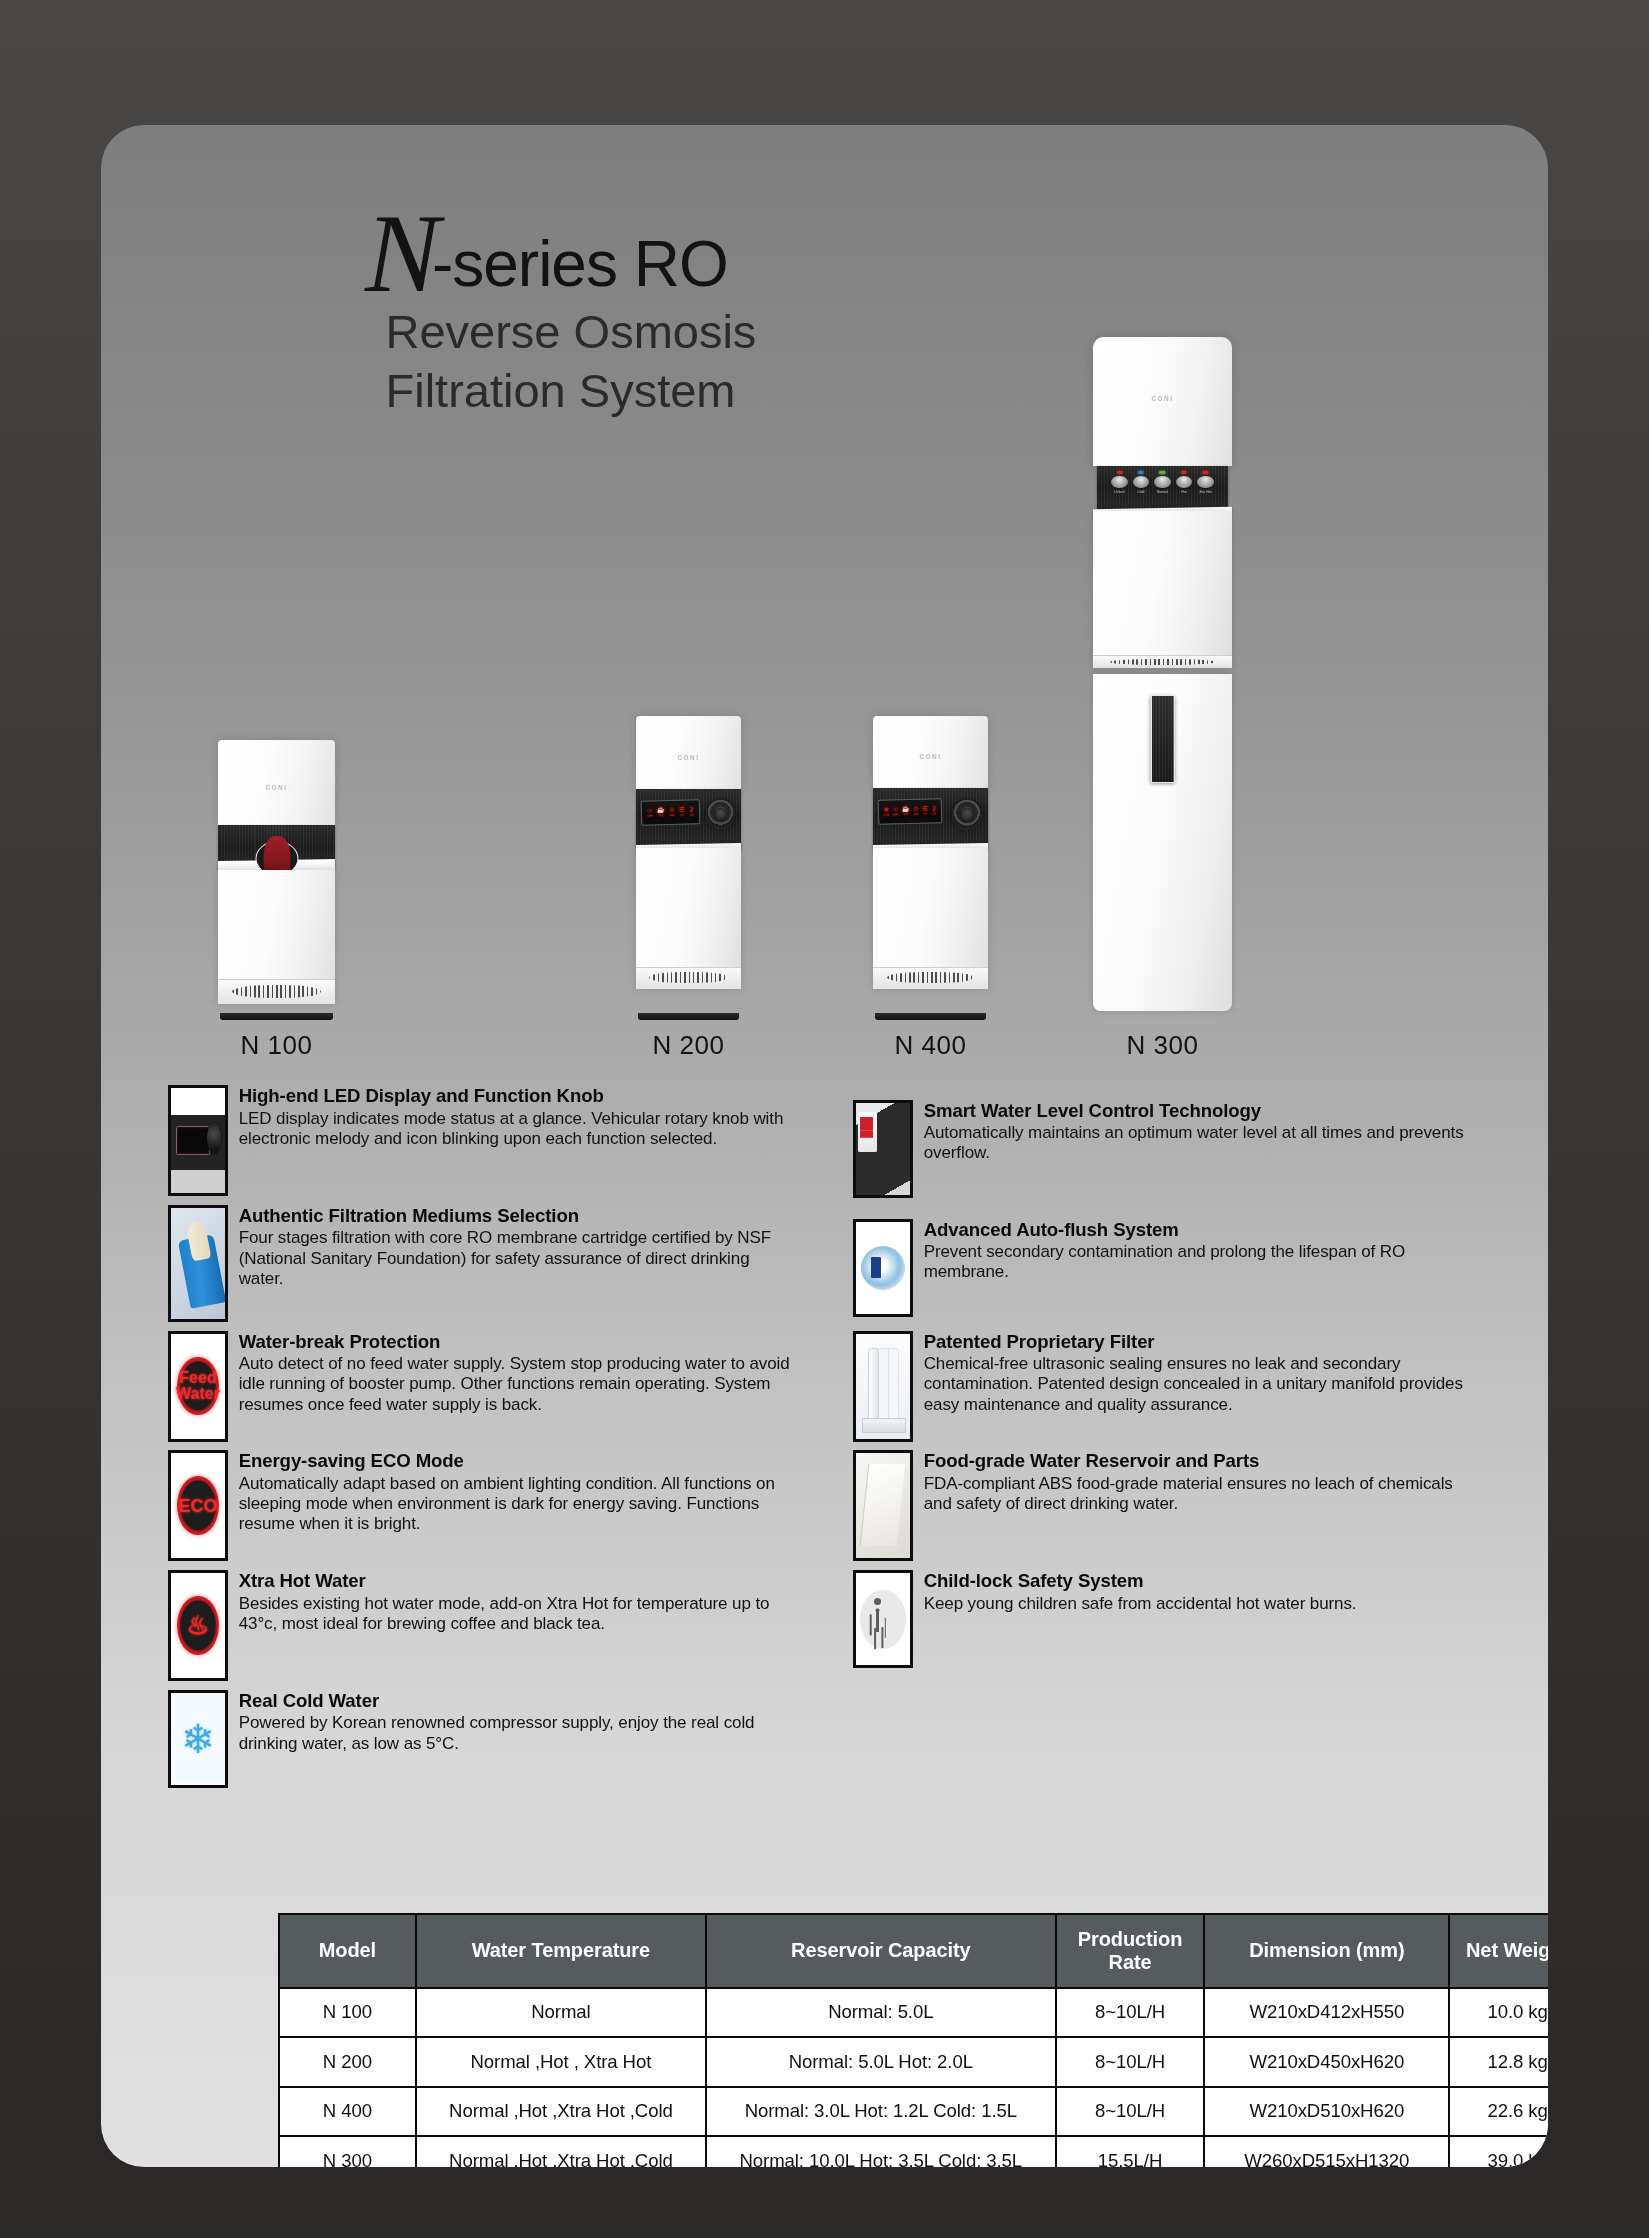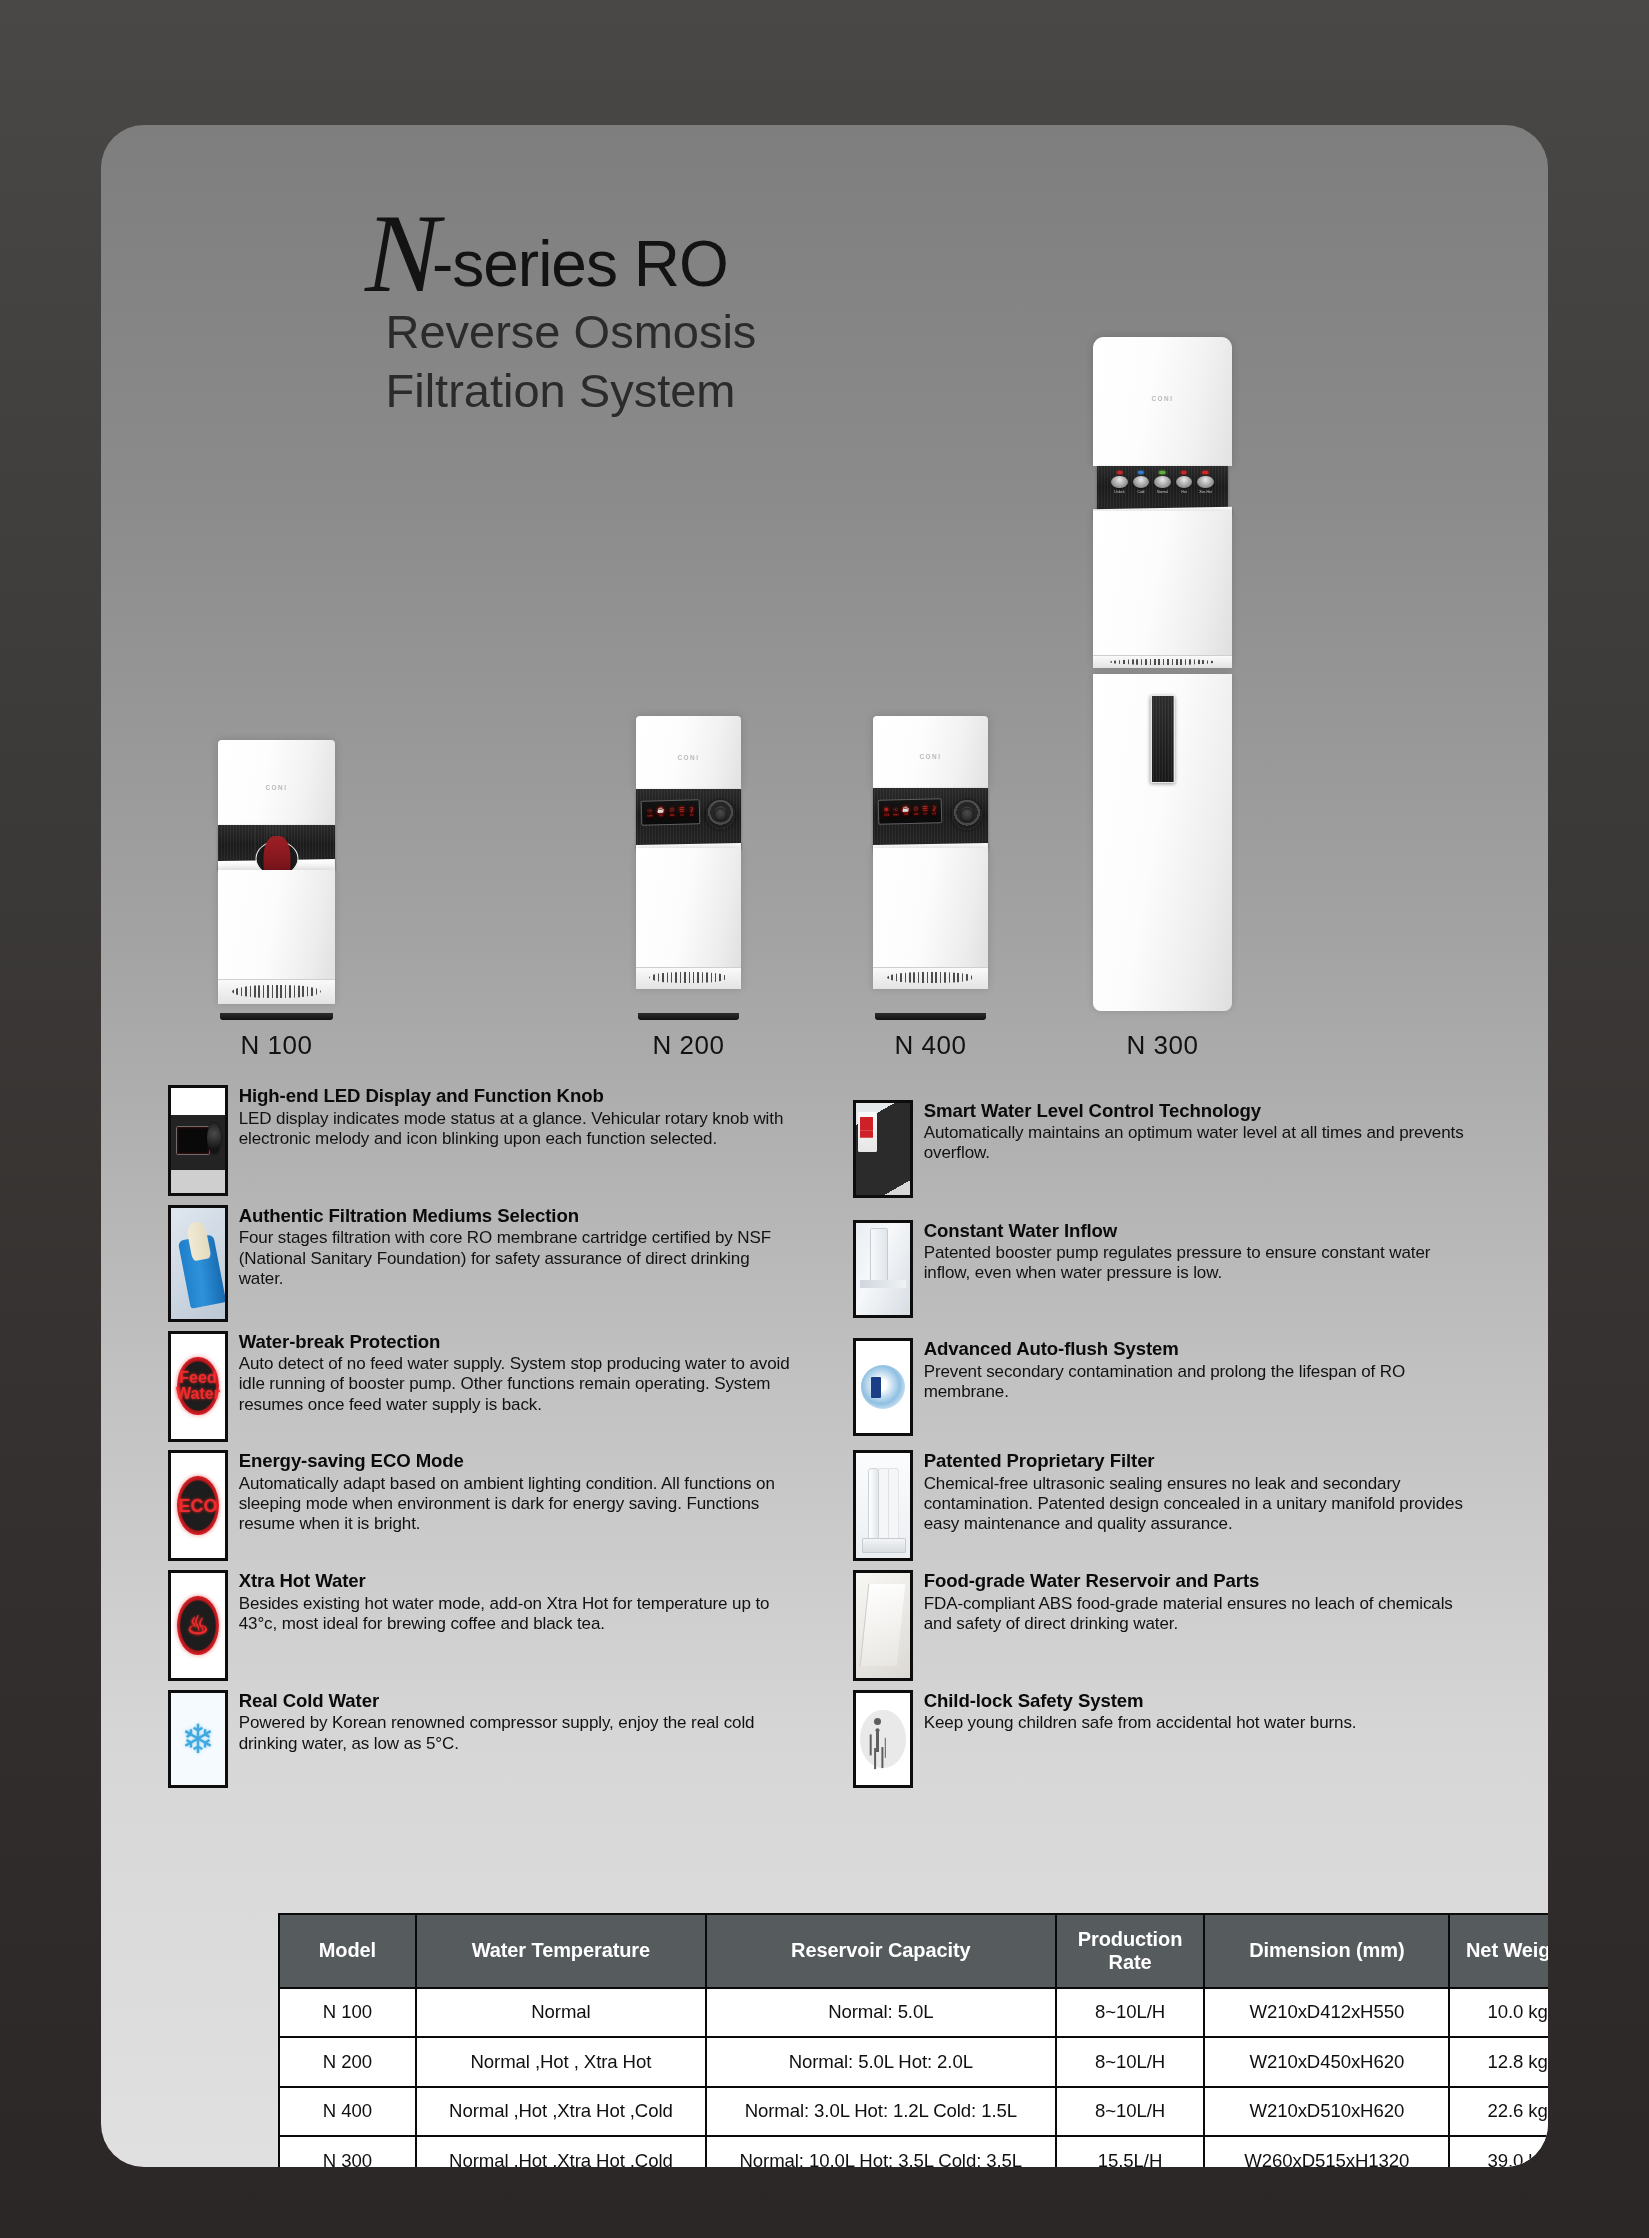--- a/index.html
+++ b/index.html
@@ -586,29 +586,20 @@
       <div class="frow" style="height:117px;padding-top:14.7px;">
         <div class="fthumb" style="height:98px;">
             <div class="tb-pump"></div>
           </div>
         <div class="ftext">
           <div class="ftitle">Smart Water Level Control Technology</div>
           <div class="fdesc">Automatically maintains an optimum water level at all times and prevents overflow.</div>
         </div>
       </div>
 
-      <div class="frow" style="height:111px;padding-top:8.8px;">
-        <div class="fthumb" style="height:98px;">
-            <div class="tb-inflow"></div>
-          </div>
-        <div class="ftext">
-          <div class="ftitle">Constant Water Inflow</div>
-          <div class="fdesc">Patented booster pump regulates pressure to ensure constant water inflow, even when water pressure is low.</div>
-        </div>
-      </div>
 
       <div class="frow" style="height:111px;padding-top:7.8px;">
         <div class="fthumb" style="height:98px;">
             <div class="tb-flush">
               <i></i>
             </div>
           </div>
         <div class="ftext">
           <div class="ftitle">Advanced Auto-flush System</div>
           <div class="fdesc">Prevent secondary contamination and prolong the lifespan of RO membrane.</div>

